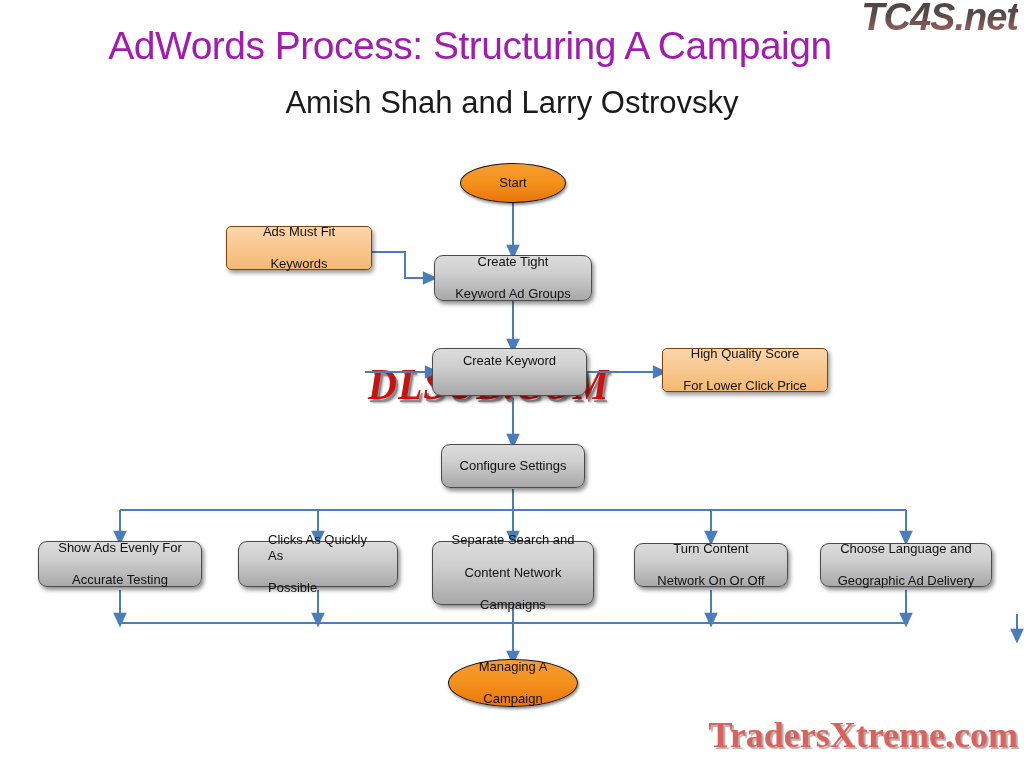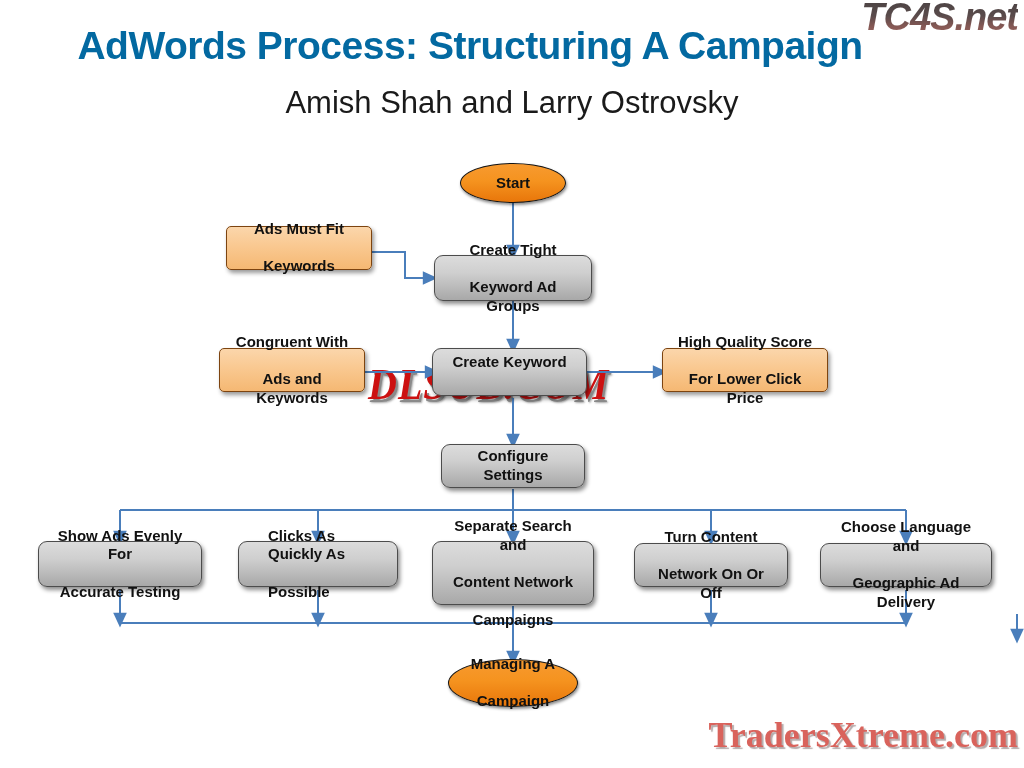--- a/index.html
+++ b/index.html
@@ -14,22 +14,22 @@
     width: 1024px; height: 768px;
     background: #ffffff;
   }
 
   
   .title {
     position: absolute;
     left: 0; top: 24px; width: 940px;
     text-align: center;
     font-size: 39px;
-    font-weight: 700;
-    color: #0369a1;
+    font-weight: 400;
+    color: #a21caf;
     letter-spacing: -0.5px;
     white-space: nowrap;
   }
   .subtitle {
     position: absolute;
     left: 0; top: 85px; width: 1024px;
     text-align: center;
     font-size: 31px;
     font-weight: 400;
     color: #1a1a1a;
@@ -80,25 +80,24 @@
     letter-spacing: 0px;
   }
 
   
   .node {
     position: absolute;
     display: flex;
     align-items: center;
     justify-content: center;
     text-align: center;
-    font-size: 15px;
+    font-size: 13px;
     line-height: 1.25;
     color: #111;
     z-index: 3;
-    font-weight: bold;
   }
   .node span { display: block; padding: 0 6px; }
 
   .oval {
     border-radius: 50%;
     background: linear-gradient(180deg, #f79a30 0%, #f5931f 45%, #e8760a 100%);
     border: 1.5px solid #151515;
     box-shadow: 1px 2px 3px rgba(0,0,0,.45);
   }
 
@@ -181,26 +180,20 @@
     </span>
   </div>
 
   <div class="node grey" style="left:434px; top:255px; width:158px; height:46px;">
     <span>
       <span>Create Tight</span><br>
       <span>Keyword Ad Groups</span>
     </span>
   </div>
 
-  <div class="node peach" style="left:219px; top:348px; width:146px; height:44px;">
-    <span>
-      <span>Congruent With</span><br>
-      <span>Ads and Keywords</span>
-    </span>
-  </div>
 
   <div class="node grey" style="left:432px; top:348px; width:155px; height:48px; align-items:flex-start; padding-top:4px;">
     <span>
       <span>Create Keyword</span><br>
       <span></span>
     </span>
   </div>
 
   <div class="node peach" style="left:662px; top:348px; width:166px; height:44px;">
     <span>

